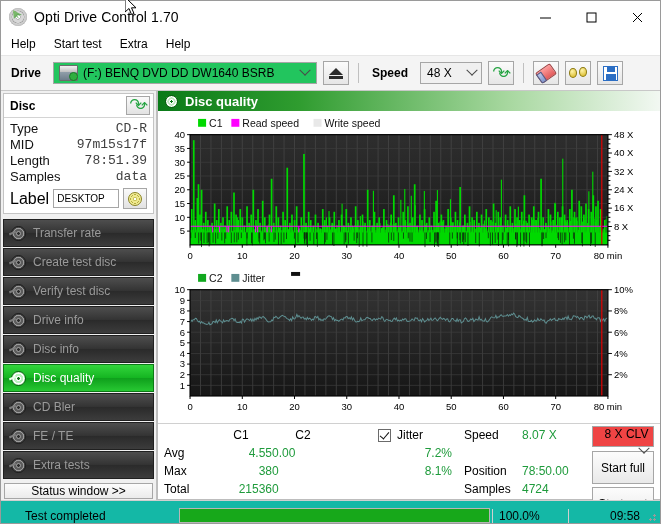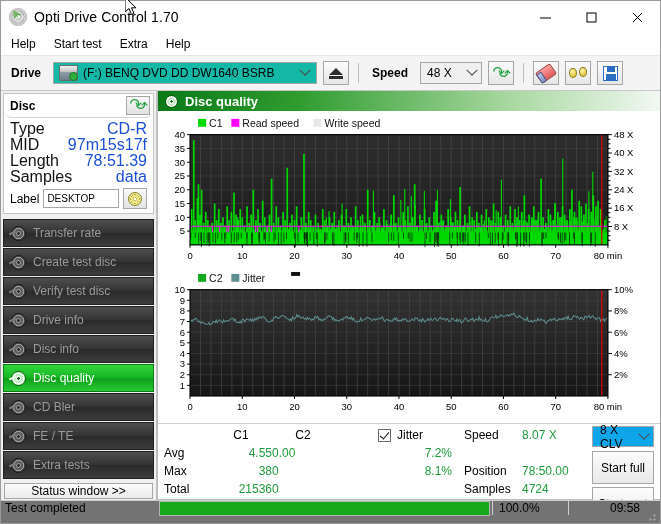--- a/index.html
+++ b/index.html
@@ -54,21 +54,21 @@
   .menu-item{font-size:12px;color:#000;padding:2px 9px 2px 0;margin-right:9px;}
 
   
   .toolbar{
     height:34px;display:flex;align-items:center;
     background:#f4f4f4;border-bottom:1px solid #c8c8c8;
     padding:0 6px;flex:0 0 auto;gap:6px;
   }
   .tb-label{font-size:12px;font-weight:bold;color:#000;padding:0 6px 0 4px;}
   .drive-combo{
-    flex:0 0 264px;height:22px;background:#14b8a6;border:1px solid #a6a6a6;
+    flex:0 0 264px;height:22px;background:#22c55e;border:1px solid #a6a6a6;
     display:flex;align-items:center;padding:0 2px;box-sizing:border-box;
   }
   .drive-ico{
     width:17px;height:14px;margin:0 5px 0 3px;flex:0 0 auto;position:relative;
     background:linear-gradient(#f2f2f2,#bdbdbd 45%,#8f9da8 46%,#6e7d8a);
     border:1px solid #6b6b6b;border-radius:1px;
   }
   .drive-ico:after{
     content:"";position:absolute;right:-1px;bottom:-1px;width:7px;height:7px;
     border-radius:50%;background:#2fae3f;border:1px solid #1c7a28;
@@ -126,34 +126,34 @@
   
   .body{display:flex;flex:1 1 auto;min-height:0;background:#f0f0f0;}
 
   
   .sidebar{
     width:156px;flex:0 0 156px;display:flex;flex-direction:column;
     background:#f0f0f0;border-right:1px solid #bfbfbf;box-sizing:border-box;
   }
   .disc-panel{background:#fff;border:1px solid #c4c4c4;margin:2px 2px 0 2px;box-sizing:border-box;}
   .disc-head{
-    display:flex;align-items:center;height:23px;border-bottom:1px solid #d4d4d4;padding:0 3px 0 6px;border-radius:8px;
+    display:flex;align-items:center;height:23px;border-bottom:1px solid #d4d4d4;padding:0 3px 0 6px;
   }
   .disc-head b{font-size:12px;}
   .mini-btn{
     margin-left:auto;width:24px;height:19px;border:1px solid #a6a6a6;
     background:linear-gradient(#fafafa,#e2e2e2);display:flex;align-items:center;justify-content:center;
     box-sizing:border-box;
   }
   .disc-rows{padding:3px 6px 4px 6px;}
-  .drow{display:flex;justify-content:space-between;line-height:16px;font-size:16px;}
+  .drow{display:flex;justify-content:space-between;line-height:16px;font-size:13px;}
   .drow .k{color:#111;}
-  .drow .v{color:#1d4ed8;}
+  .drow .v{color:#404040;font-family:Liberation Mono, monospace;}
   .label-row{display:flex;align-items:center;margin-top:3px;gap:4px;}
-  .label-row .k{font-size:12px;}
+  .label-row .k{font-size:16px;}
   .label-input{
     flex:1 1 auto;height:19px;border:1px solid #a6a6a6;background:#fff;
     font-size:10px;padding:0 3px;box-sizing:border-box;display:flex;align-items:center;
   }
   .cd-btn{
     width:24px;height:21px;border:1px solid #a6a6a6;background:linear-gradient(#fafafa,#e2e2e2);
     display:flex;align-items:center;justify-content:center;box-sizing:border-box;flex:0 0 auto;
   }
   .cd-glyph{
     width:14px;height:14px;border-radius:50%;
@@ -231,32 +231,32 @@
     content:"";position:absolute;left:3px;top:0px;width:4px;height:8px;
     border-right:1.6px solid #111;border-bottom:1.6px solid #111;transform:rotate(40deg);
   }
   .jv{height:18px;display:flex;align-items:center;justify-content:flex-end;padding-right:6px;color:#1f9b3c;}
   .stats-right{flex:1 1 auto;display:flex;box-sizing:border-box;}
   .sr-labels{width:64px;flex:0 0 64px;padding-left:6px;box-sizing:border-box;}
   .sr-vals{width:70px;flex:0 0 70px;box-sizing:border-box;}
   .sr-vals .srow{justify-content:flex-start;color:#1f9b3c;}
   .sr-ctrl{flex:1 1 auto;padding-right:6px;box-sizing:border-box;}
   .clv-combo{
-    height:21px;border:1px solid #a6a6a6;background:#0ea5e9;display:flex;align-items:center;
-    padding-left:7px;box-sizing:border-box;font-size:12px;margin-bottom:4px;
+    height:21px;border:1px solid #a6a6a6;background:#ef4444;display:flex;align-items:center;
+    padding-left:7px;box-sizing:border-box;font-size:12px;margin-bottom:4px;flex-direction:column;
   }
   .btn{
     height:33px;border:1px solid #a6a6a6;background:linear-gradient(#fcfcfc,#e9e9e9);
     display:flex;align-items:center;justify-content:center;font-size:12px;box-sizing:border-box;margin-bottom:3px;
   }
 
   
   .statusbar{
-    height:22px;flex:0 0 auto;display:flex;align-items:flex-start;
-    background:#737373;border-top:1px solid #cfcfcf;font-size:12px;
+    height:22px;flex:0 0 auto;display:flex;align-items:flex-end;
+    background:#14b8a6;border-top:1px solid #cfcfcf;font-size:12px;padding-left:20px;
   }
   .sb-msg{width:156px;flex:0 0 156px;padding-left:4px;box-sizing:border-box;}
   .sb-prog{
     flex:1 1 auto;height:15px;margin:0 2px;border:1px solid #b6b6b6;background:#fff;box-sizing:border-box;position:relative;
   }
   .sb-fill{height:100%;background:#17a81a;width:100%;}
   .sb-pct{width:76px;flex:0 0 76px;text-align:left;padding-left:6px;box-sizing:border-box;border-left:1px solid #cfcfcf;}
   .sb-time{width:78px;flex:0 0 78px;text-align:right;padding-right:6px;box-sizing:border-box;border-left:1px solid #cfcfcf;}
   .sb-grip{width:14px;flex:0 0 14px;height:100%;position:relative;}
   .sb-grip:after{

